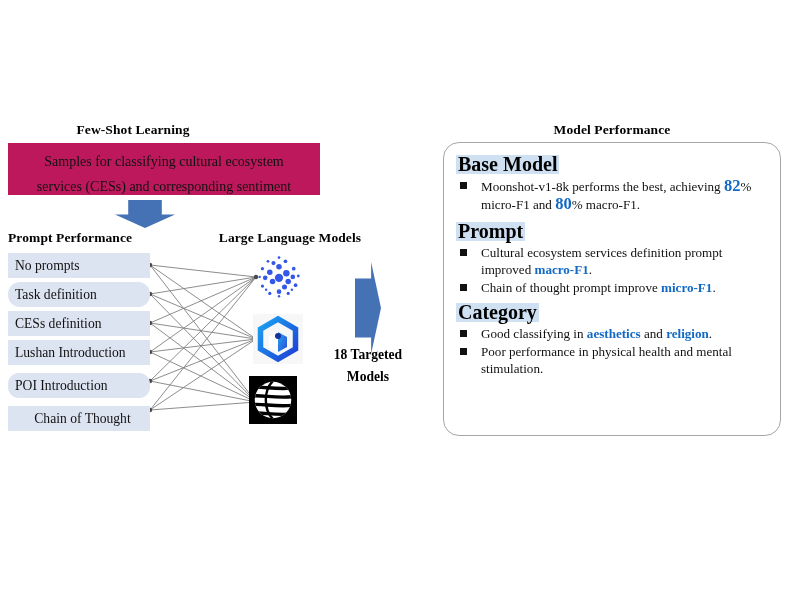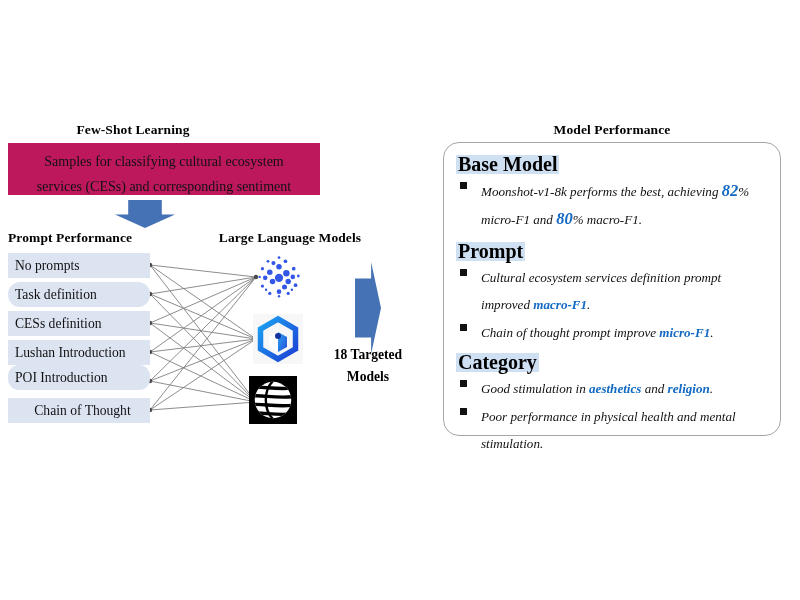--- a/index.html
+++ b/index.html
@@ -89,24 +89,23 @@
   }
   ul.bullets{
     list-style:none;
     margin:2px 0 0 0;
     padding:0;
   }
   ul.bullets li{
     position:relative;
     padding-left:25px;
     font-size:13.1px;
-    line-height:27px;
+    line-height:17px;
     color:#111;
     margin-bottom:1px;
-    font-style:italic;
   }
   ul.bullets li .sq{
     position:absolute;left:4px;top:5px;
     width:7px;height:7px;background:#111;
   }
   .accent{color:#1169c4;font-weight:bold;}
   .accent-num{color:#1169c4;font-weight:bold;font-size:16.5px;}
   .grp-block{margin-bottom:9px;}
   .grp-block.tight{margin-bottom:7px;}
 
@@ -156,21 +155,21 @@
   </div>
 
   <div class="abs arrow-down" style="left:115px;top:200px;"></div>
 
   <div class="abs sec-title" style="left:0px;top:230px;width:160px;text-align:left;padding-left:8px;">Prompt Performance</div>
 
   <div class="abs" id="prompt-list" style="left:8px;top:253px;width:142px;">
       <div class="prompt-item" style="margin-bottom: 4px;"><span>No prompts</span></div>
       <div class="prompt-item" style="margin-bottom: 4px; border-radius: 12px;"><span>Task definition</span></div>
       <div class="prompt-item" style="margin-bottom: 4px;"><span>CESs definition</span></div>
-      <div class="prompt-item" style="margin-bottom: 0;"><span>Lushan Introduction</span></div>
+      <div class="prompt-item" style="margin-bottom: 8px;"><span>Lushan Introduction</span></div>
       <div class="prompt-item" style="margin-bottom: 8px; border-radius: 11px;"><span>POI Introduction</span></div>
       <div class="prompt-item" style="margin-bottom: 4px; text-align: center;"><span>Chain of Thought</span></div>
     </div>
 
   <div class="abs sec-title" style="left:195px;top:230px;width:190px;">Large Language Models</div>
 
   <div class="logo-wrap logo-kimi" style="left:256px;top:253px;">
     <svg width="46" height="46" viewBox="0 0 100 100">
       <g fill="#3358e8">
         <circle cx="50" cy="54" r="9"></circle>
@@ -261,20 +260,20 @@
         <div class="grp-block tight">
           <div><span class="grp-head">Prompt</span></div>
           <ul class="bullets">
             <li><span class="sq"></span><span>Cultural ecosystem services definition prompt improved </span><span class="accent">macro-F1</span><span>.</span></li>
             <li><span class="sq"></span><span>Chain of thought prompt improve </span><span class="accent">micro-F1</span><span>.</span></li>
           </ul>
         </div>
         <div class="grp-block">
           <div><span class="grp-head">Category</span></div>
           <ul class="bullets">
-            <li><span class="sq"></span><span>Good stimulation in </span><span class="accent">aesthetics</span><span> and </span><span class="accent">religion</span><span>.</span></li>
+            <li><span class="sq"></span><span>Good classifying in </span><span class="accent">aesthetics</span><span> and </span><span class="accent">religion</span><span>.</span></li>
             <li><span class="sq"></span><span>Poor performance in physical health and mental stimulation.</span></li>
           </ul>
         </div>
       </div>
   </div>
 
 </div>
 
 </body></html>

